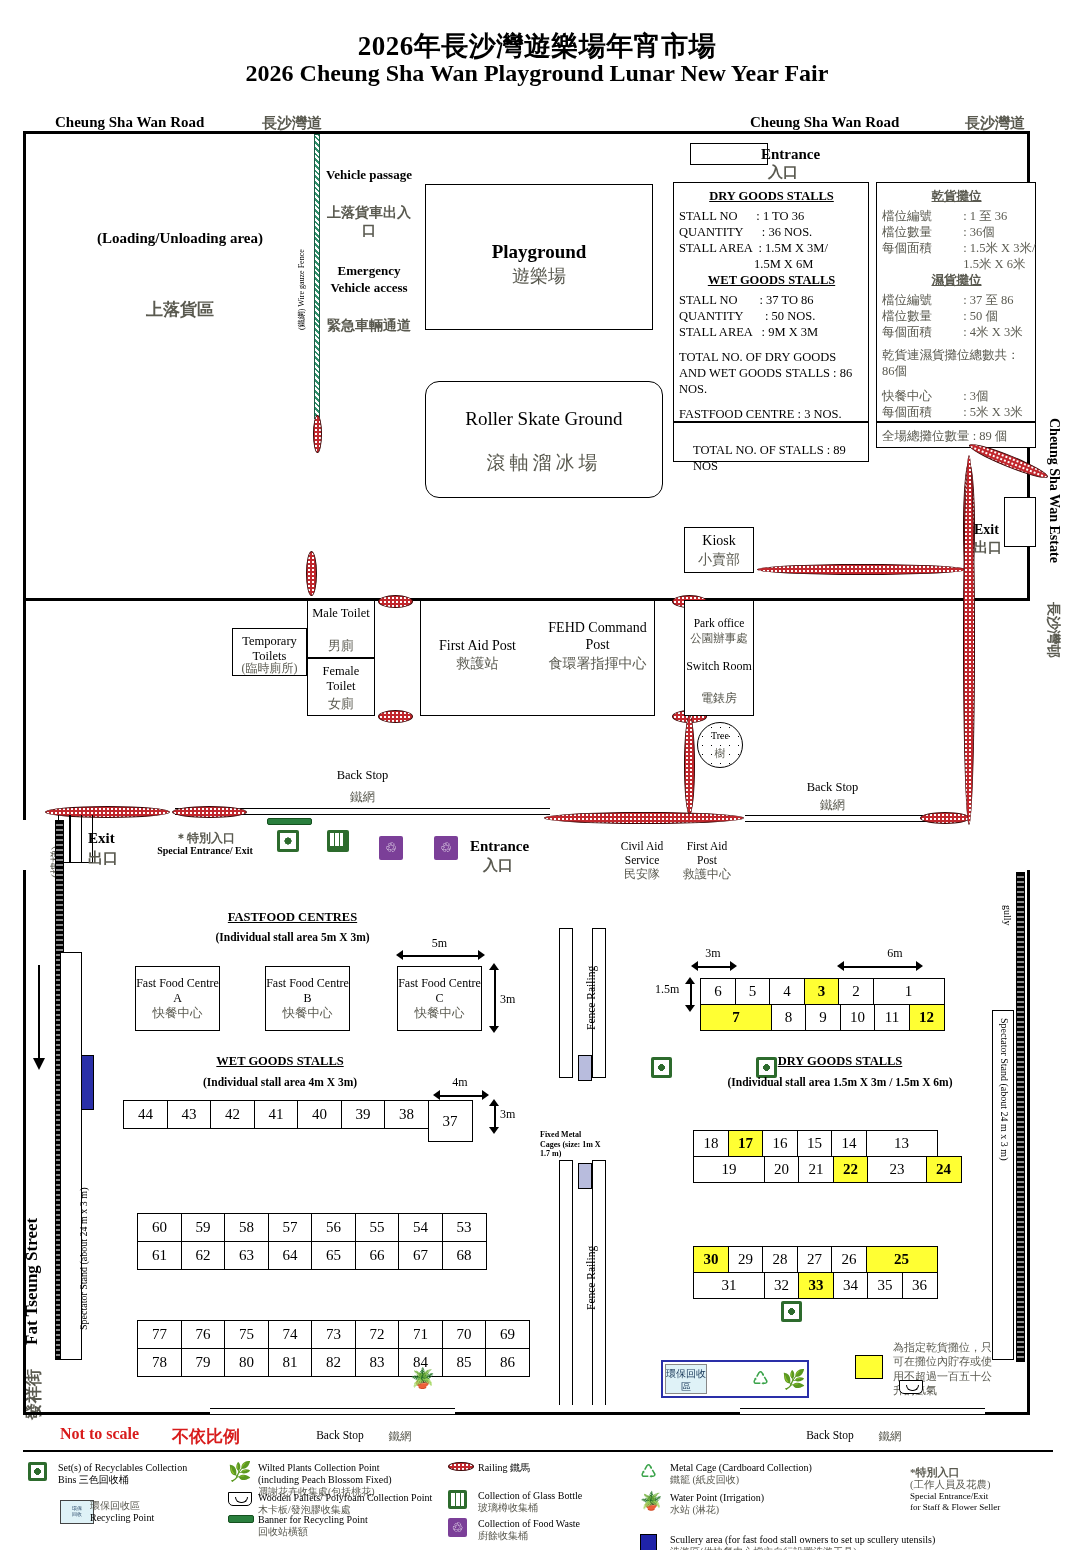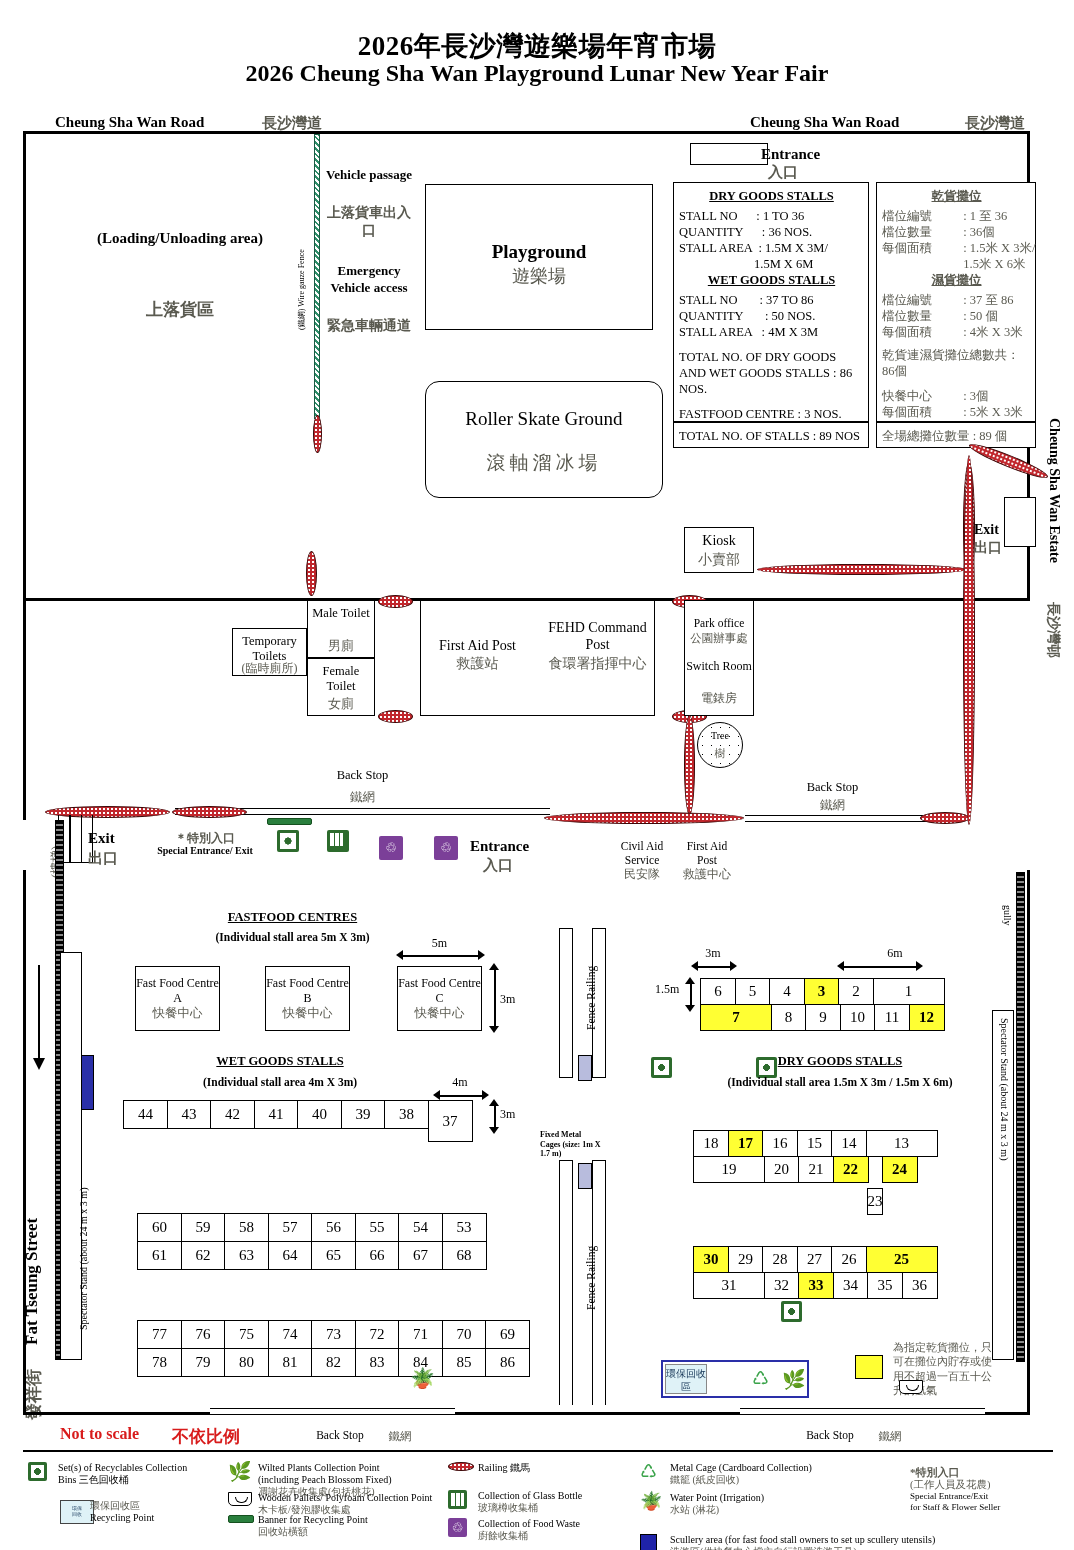--- a/index.html
+++ b/index.html
@@ -189,28 +189,28 @@
   <div class="hdr">DRY GOODS STALLS</div>
   <div style="height:4px"></div>
   <div class="row">STALL NO      : 1 TO 36</div>
   <div class="row">QUANTITY      : 36 NOS.</div>
   <div class="row">STALL AREA  : 1.5M X 3M/</div>
   <div class="row">                        1.5M X 6M</div>
   <div class="hdr">WET GOODS STALLS</div>
   <div style="height:4px"></div>
   <div class="row">STALL NO       : 37 TO 86</div>
   <div class="row">QUANTITY       : 50 NOS.</div>
-  <div class="row">STALL AREA   : 4M X 3M</div>
+  <div class="row">STALL AREA   : 9M X 3M</div>
   <div style="height:9px"></div>
   <div>TOTAL NO. OF DRY GOODS AND WET GOODS STALLS : 86 NOS.</div>
   <div style="height:9px"></div>
   <div>FASTFOOD CENTRE : 3 NOS.</div>
   <div>STALL AREA : 5M X 3M</div>
 </div>
-<div class="abs box infotbl" style="top:422px;left:673px;width:196px;height:26px;padding:5px;">
+<div class="abs box infotbl" style="top:422px;left:673px;width:196px;height:26px;padding:19px;">
   <div>TOTAL NO. OF STALLS : 89 NOS</div>
 </div>
 
 
 <div class="abs box infotbl" style="top:182px;left:876px;width:160px;height:240px;padding:5px 4px 0 5px;">
   <div class="hdr zh">乾貨攤位</div>
   <div style="height:4px"></div>
   <div class="row zh">檔位編號          : 1 至 36</div>
   <div class="row zh">檔位數量          : 36個</div>
   <div class="row zh">每個面積          : 1.5米 X 3米/</div>
@@ -499,21 +499,21 @@
       <div class="cell" style="width: 36px; height: 27px;">16</div>
       <div class="cell" style="width: 36px; height: 27px;">15</div>
       <div class="cell" style="width: 36px; height: 27px;">14</div>
       <div class="cell" style="width: 72px; height: 27px;">13</div>
     </div>
     <div class="cellrow">
       <div class="cell" style="width: 72px; height: 27px;">19</div>
       <div class="cell" style="width: 36px; height: 27px;">20</div>
       <div class="cell" style="width: 36px; height: 27px;">21</div>
       <div class="cell hl" style="width: 36px; height: 27px;">22</div>
-      <div class="cell" style="width: 16px; height: 27px; margin-top: 32px;">23</div>
+      <div class="cell" style="width: 60px; height: 27px;">23</div>
       <div class="cell hl" style="width: 36px; height: 27px;">24</div>
     </div>
   </div>
 <div class="abs" id="dry-block-3" style="top:1246px;left:693px;">
     <div class="cellrow">
       <div class="cell hl" style="width: 36px; height: 27px;">30</div>
       <div class="cell" style="width: 36px; height: 27px;">29</div>
       <div class="cell" style="width: 36px; height: 27px;">28</div>
       <div class="cell" style="width: 36px; height: 27px;">27</div>
       <div class="cell" style="width: 36px; height: 27px;">26</div>

